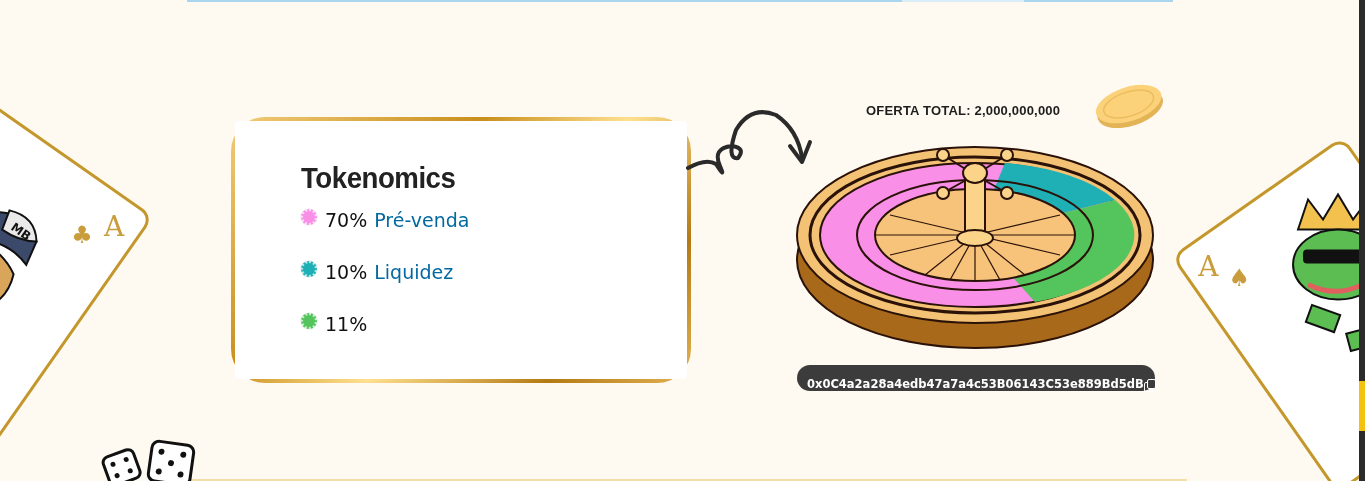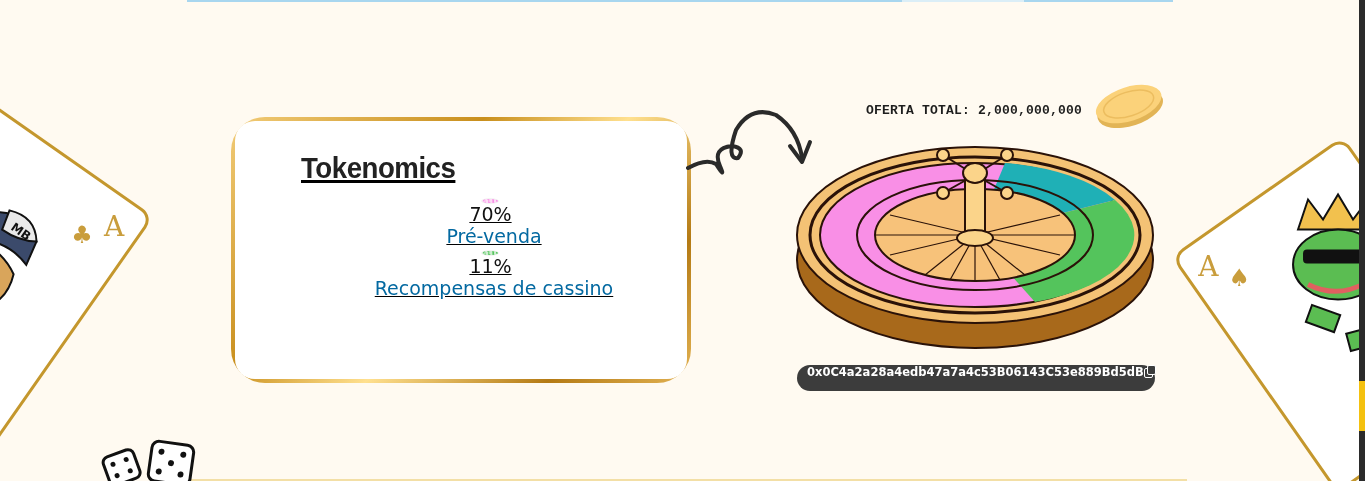--- a/index.html
+++ b/index.html
@@ -55,61 +55,60 @@
     
     .tokenomics {
       position: absolute; left: 231px; top: 117px;
       width: 460px; height: 266px;
       border-radius: 34px;
       padding: 4px;
       background: linear-gradient(135deg, #f2cc78 0%, #c98f1d 35%, #ffe08f 55%, #b47a14 80%, #e3b354 100%);
     }
     .tokenomics-inner {
       width: 100%; height: 100%;
-      background: #ffffff; border-radius: 20px;
-      padding: 30px 0 0 66px;
-      text-decoration: underline;
+      background: #ffffff; border-radius: 5px;
+      padding: 40px 0 0 66px;
     }
     .tokenomics h2 {
       font-family: "Liberation Sans", sans-serif;
       font-weight: 700; font-size: 30px; letter-spacing: -0.5px;
       color: #222; margin-bottom: 14px;
       transform: scaleX(0.92); transform-origin: left;
     }
     .alloc {
-      display: flex; align-items: center; height: 26px; margin-bottom: 26px;
-      font-family: "DejaVu Sans", sans-serif; font-size: 19px; flex-direction: column;
+      display: flex; align-items: flex-start; height: 26px; margin-bottom: 26px;
+      font-family: "DejaVu Sans", sans-serif; font-size: 19px;
     }
     .chip {
       width: 16px; height: 16px; border-radius: 50%;
       margin-right: 8px;
       border: 2px dotted rgba(255,255,255,0.7);
       box-shadow: 0 0 0 1px rgba(0,0,0,0.05);
     }
     .alloc .pct { color: #111; margin-right: 7px; }
     .alloc .label { color: #0369a1; }
 
     
     .arrow { position: absolute; left: 686px; top: 100px; width: 130px; height: 85px; }
 
     
     .supply {
       position: absolute; left: 866px; top: 103px;
-      font-family: Liberation Mono, monospace;
+      font-family: Liberation Sans, sans-serif;
       font-weight: 700; font-size: 13px; color: #1e1e1e; letter-spacing: 0.2px;
     }
     .coin { position: absolute; left: 1090px; top: 80px; width: 78px; height: 50px; }
 
     .roulette { position: absolute; left: 795px; top: 140px; width: 365px; height: 215px; }
 
     .address {
       position: absolute; left: 797px; top: 365px;
       height: 26px; width: 358px;
       background: #3c3c3c; color: #ffffff; border-radius: 13px;
-      display: flex; align-items: flex-start; padding: 0 10px;
+      display: flex; align-items: flex-end; padding: 0 10px;
       font-family: "DejaVu Sans", sans-serif; font-size: 11.5px; font-weight: 700;
     }
     .address .copy { margin-left: auto; width: 12px; height: 12px; position: relative; }
     .address .copy::before, .address .copy::after {
       content: ""; position: absolute; width: 7px; height: 8px;
       border: 1.5px solid #fff; border-radius: 2px;
     }
     .address .copy::before { left: 0; top: 3px; }
     .address .copy::after { left: 3px; top: 0; background: #3c3c3c; }
 
@@ -153,23 +152,27 @@
 <section class="tokenomics">
   <div class="tokenomics-inner">
     <h2>Tokenomics</h2>
 
     <div class="alloc">
       <span class="chip" style="background:#f98fe6"></span>
       <span class="pct">70%</span>
       <span class="label">Pré-venda</span>
     </div>
     <div class="alloc">
+      <span class="chip" style="background:#1fb0b6"></span>
+      <span class="pct">10%</span>
+      <span class="label">Liquidez</span>
+    </div>
+    <div class="alloc">
       <span class="chip" style="background:#54c45c"></span>
       <span class="pct">11%</span>
-      <span class="label">Recompensas de cassino</span>
     </div>
   </div>
 </section>
 
 <svg class="arrow" viewBox="0 0 130 85">
   <path d="M2 68 Q20 58 30 64 Q40 80 34 66 Q26 48 46 46 Q60 48 52 58 Q40 60 50 30 Q65 5 90 15 Q112 30 116 58" fill="none" stroke="#2a2a2a" stroke-width="4" stroke-linecap="round"></path>
   <path d="M104 46 L116 62 L124 42" fill="none" stroke="#2a2a2a" stroke-width="4" stroke-linecap="round" stroke-linejoin="round"></path>
 </svg>
 
 <div class="supply">OFERTA TOTAL: 2,000,000,000</div>

